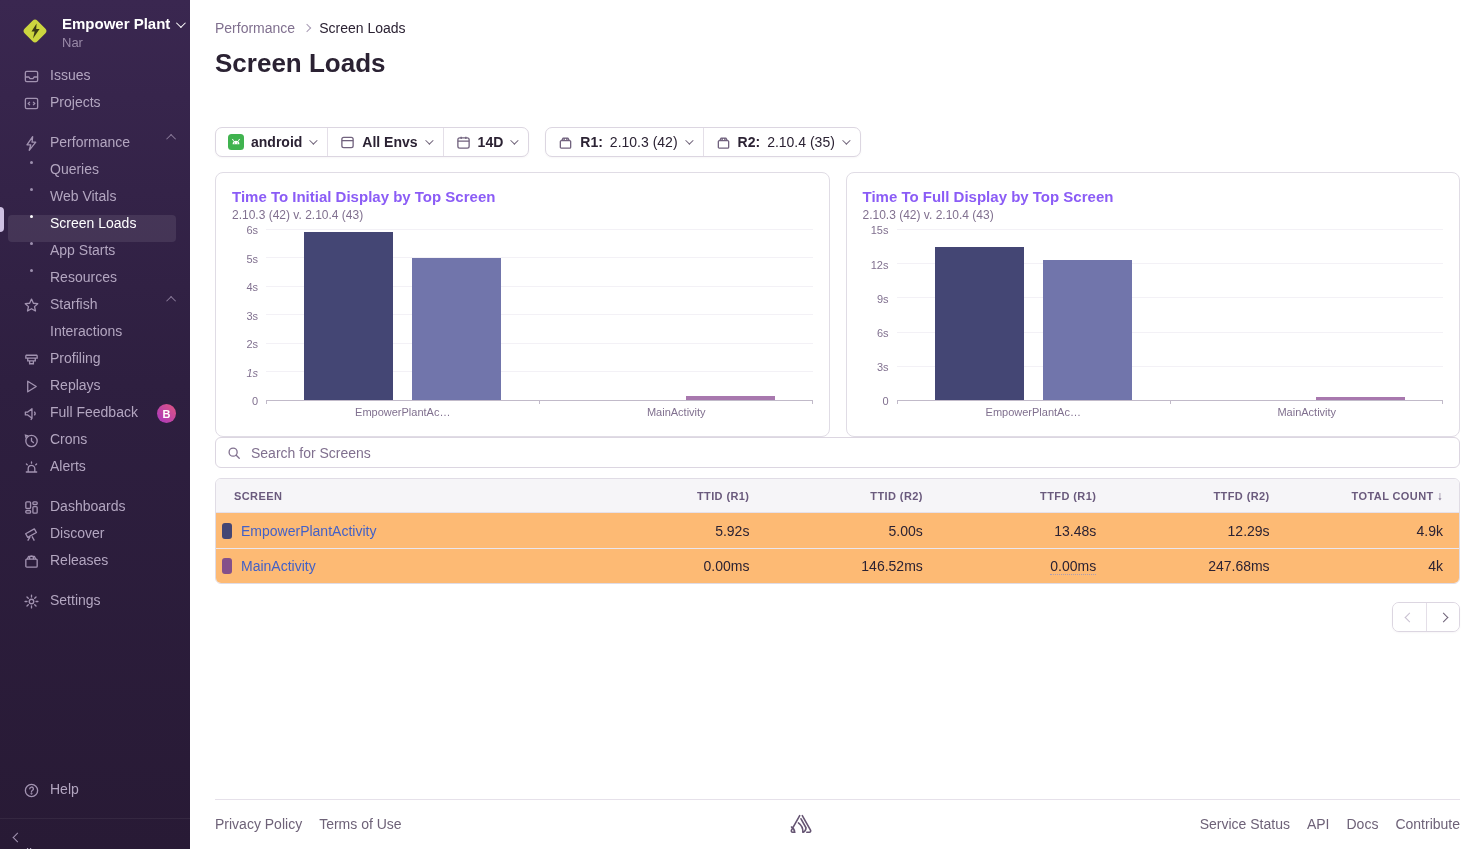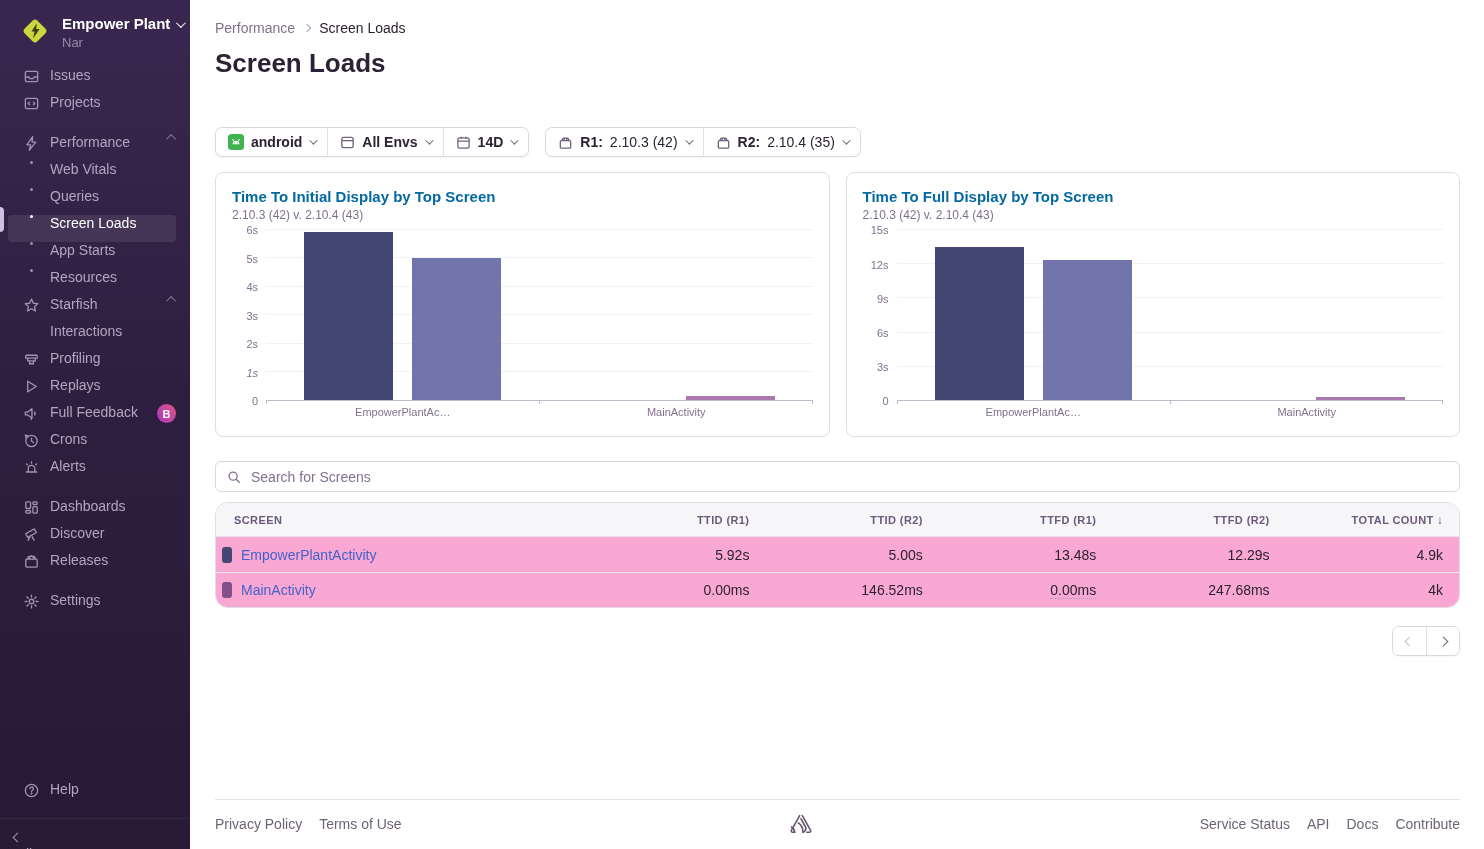--- a/index.html
+++ b/index.html
@@ -47,39 +47,39 @@
   .btn-group{display:inline-flex;border:1px solid #dcd6e1;border-radius:7px;background:#fff;box-shadow:0 1px 2px rgba(43,34,51,.04);}
   .fbtn{display:flex;align-items:center;gap:7px;padding:6px 12px;font-size:14px;font-weight:600;color:#2b2233;cursor:pointer;background:none;border:none;font-family:inherit;}
   .fbtn + .fbtn{border-left:1px solid #e4dfe8;}
   .fbtn .chev{width:6px;height:6px;color:#6e6278;}
   .fbtn .ficn{color:#71627e;display:flex;}
   .fbtn .val{font-weight:400;}
   
   .charts{margin-top:15px;display:grid;grid-template-columns:1fr 1fr;gap:16px;}
   .panel{border:1px solid #e0dce5;border-radius:8px;background:#fff;}
   .chart-panel{height:265px;padding:15px 16px 10px;}
-  .chart-title{font-size:15px;font-weight:700;color:#0369a1;}
+  .chart-title{font-size:15px;font-weight:700;color:#8b5cf6;}
   .chart-sub{font-size:12px;color:#80708f;margin-top:3px;}
   .plot-wrap{position:relative;margin-top:7px;margin-left:34px;}
   .plot{position:relative;height:172px;border-bottom:1px solid #c1bac9;}
   .gridline{position:absolute;left:0;right:0;height:1px;background:#f3f1f6;}
   .ylab{position:absolute;width:30px;left:-38px;text-align:right;font-size:11px;color:#80708f;}
   .bar{position:absolute;bottom:0;}
   .xtick{position:absolute;top:100%;width:1px;height:4px;background:#c1bac9;}
   .xlab{position:absolute;top:177px;transform:translateX(-50%);font-size:11px;color:#80708f;white-space:nowrap;}
   
-  .search-bar{margin-top:24px;height:31px;border:1px solid #dcd6e1;border-radius:6px;display:flex;align-items:center;padding:0 11px;gap:8px;background:#fff;}
+  .search-bar{margin-top:0;height:31px;border:1px solid #dcd6e1;border-radius:6px;display:flex;align-items:center;padding:0 11px;gap:8px;background:#fff;}
   .search-bar svg{flex:0 0 auto;color:#80708f;}
   .search-bar input{border:none;outline:none;flex:1;font-size:14px;font-family:inherit;color:#2b2233;background:transparent;}
   .search-bar input::placeholder{color:#80708f;}
   
-  .table{margin-top:10px;border:1px solid #e0dce5;border-radius:13px;overflow:hidden;background:#fff;}
+  .table{margin-top:10px;border:1px solid #e0dce5;border-radius:6px;overflow:hidden;background:#fff;}
   .t-head{display:flex;background:#f6f5f8;border-bottom:1px solid #e6e1ea;height:34px;align-items:center;
     font-size:11px;font-weight:700;letter-spacing:.4px;color:#6a5a7d;text-transform:uppercase;}
-  .t-row{display:flex;height:35px;align-items:center;font-size:14px;background:#f9a8d4;}
+  .t-row{display:flex;height:35px;align-items:center;font-size:14px;background:#fdba74;}
   .t-row + .t-row{border-top:1px solid #eae6ee;}
   .c-screen{flex:0 0 376px;display:flex;align-items:center;padding-left:6px;}
   .c-num{flex:1;text-align:right;padding-right:16px;}
   .t-head .c-screen{padding-left:18px;}
   .swatch{width:10px;height:16px;border-radius:3px;margin-right:9px;flex:0 0 auto;}
   .screen-link{color:#4361c7;cursor:pointer;}
   .dotted{border-bottom:1px dotted #a99cb5;display:inline-block;line-height:1.15;}
   .sort-arrow{font-size:12px;font-weight:400;margin-left:3px;}
   
   .pag-row{display:flex;justify-content:flex-end;margin-top:18px;}
@@ -140,25 +140,25 @@
       <span class="icn">
           <svg width="17" height="17" viewBox="0 0 18 18" fill="none" stroke="currentColor" stroke-width="1.4" stroke-linejoin="round">
             <path d="M10.2 1.8 4.2 10.4h4l-1.6 5.8 6.9-8.6h-3.9z"></path>
           </svg>
         </span>
       <span>Performance</span>
       <span class="sect-chev chev up"></span>
     </div>
     <div class="side-item">
       <span class="dot"></span>
+      <span>Queries</span>
+    </div>
+    <div class="side-item">
+      <span class="dot"></span>
       <span>Web Vitals</span>
-    </div>
-    <div class="side-item">
-      <span class="dot"></span>
-      <span>Queries</span>
     </div>
     <div class="side-item active">
       <span class="dot"></span>
       <span>Screen Loads</span>
     </div>
     <div class="side-item">
       <span class="dot"></span>
       <span>App Starts</span>
     </div>
     <div class="side-item">

